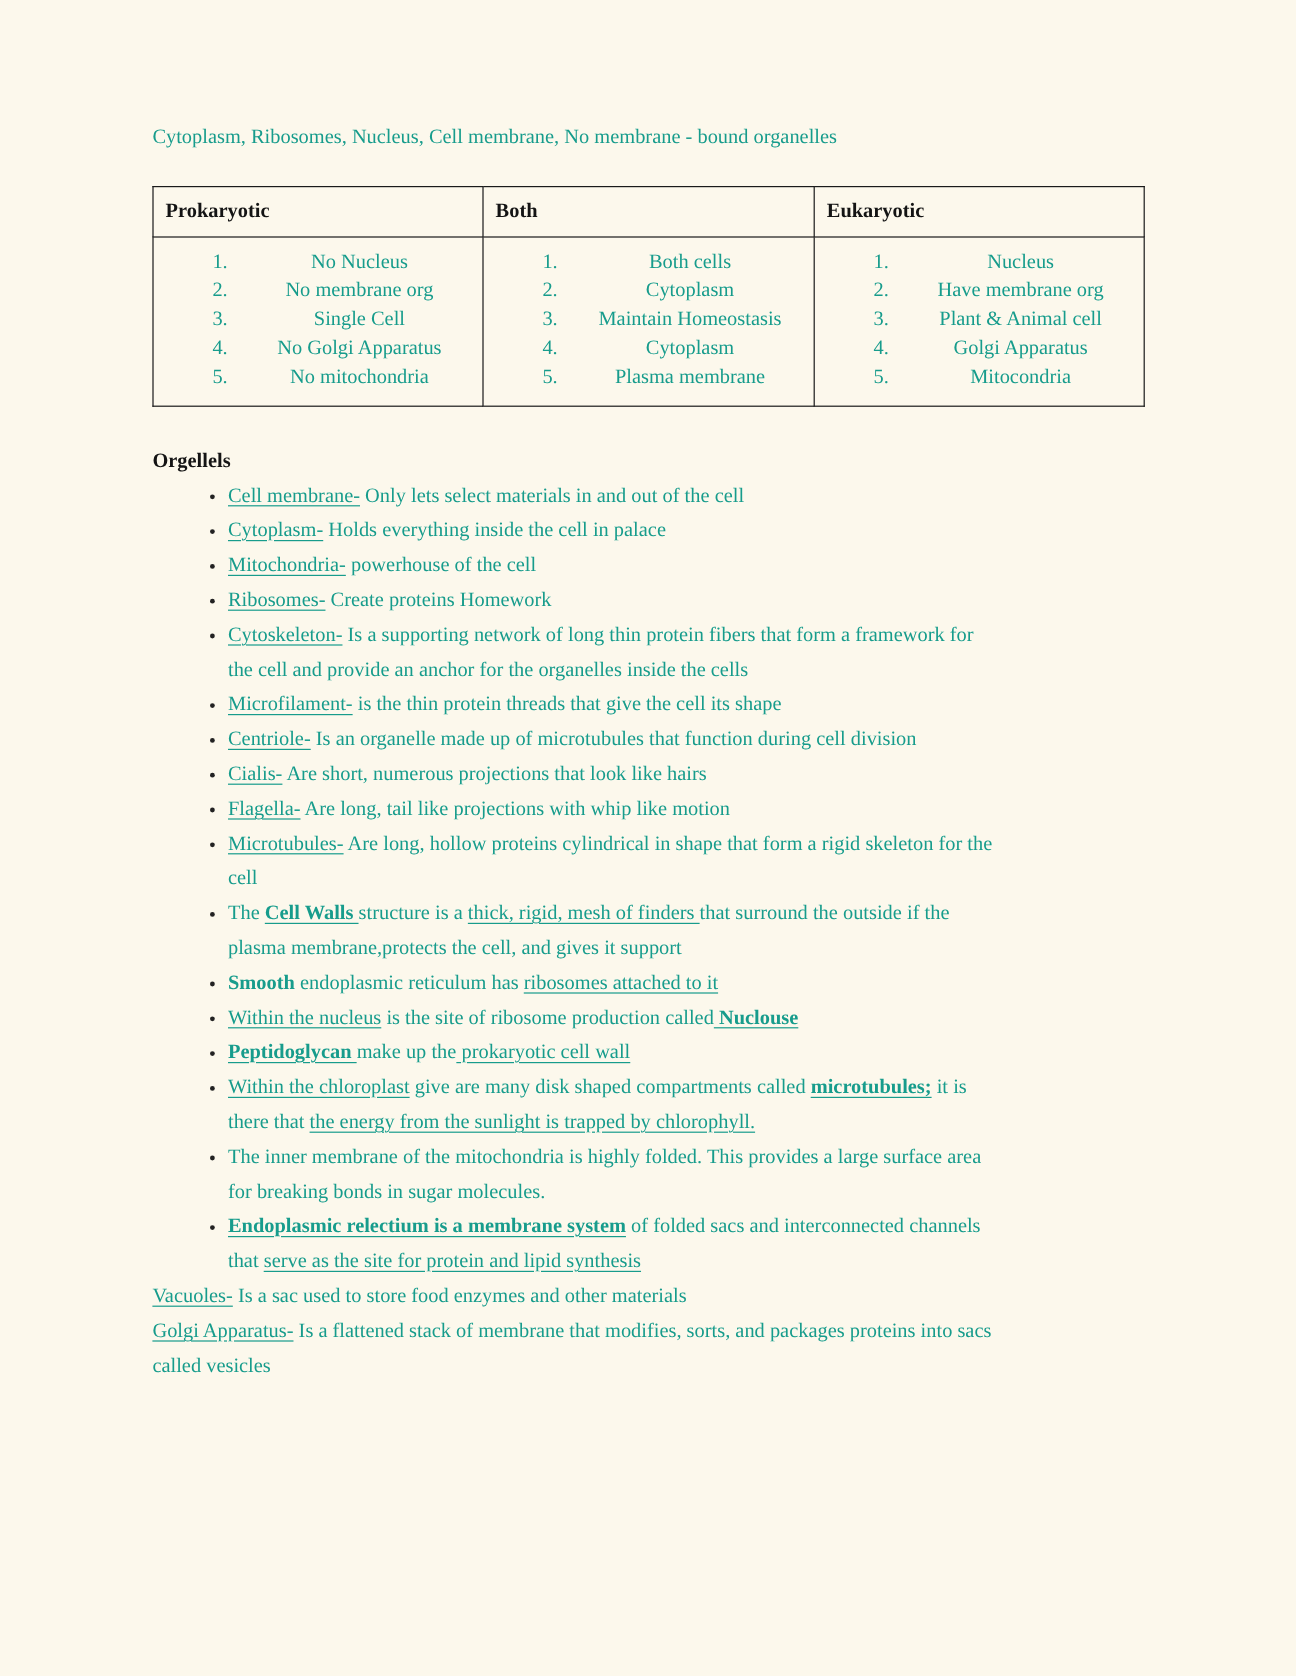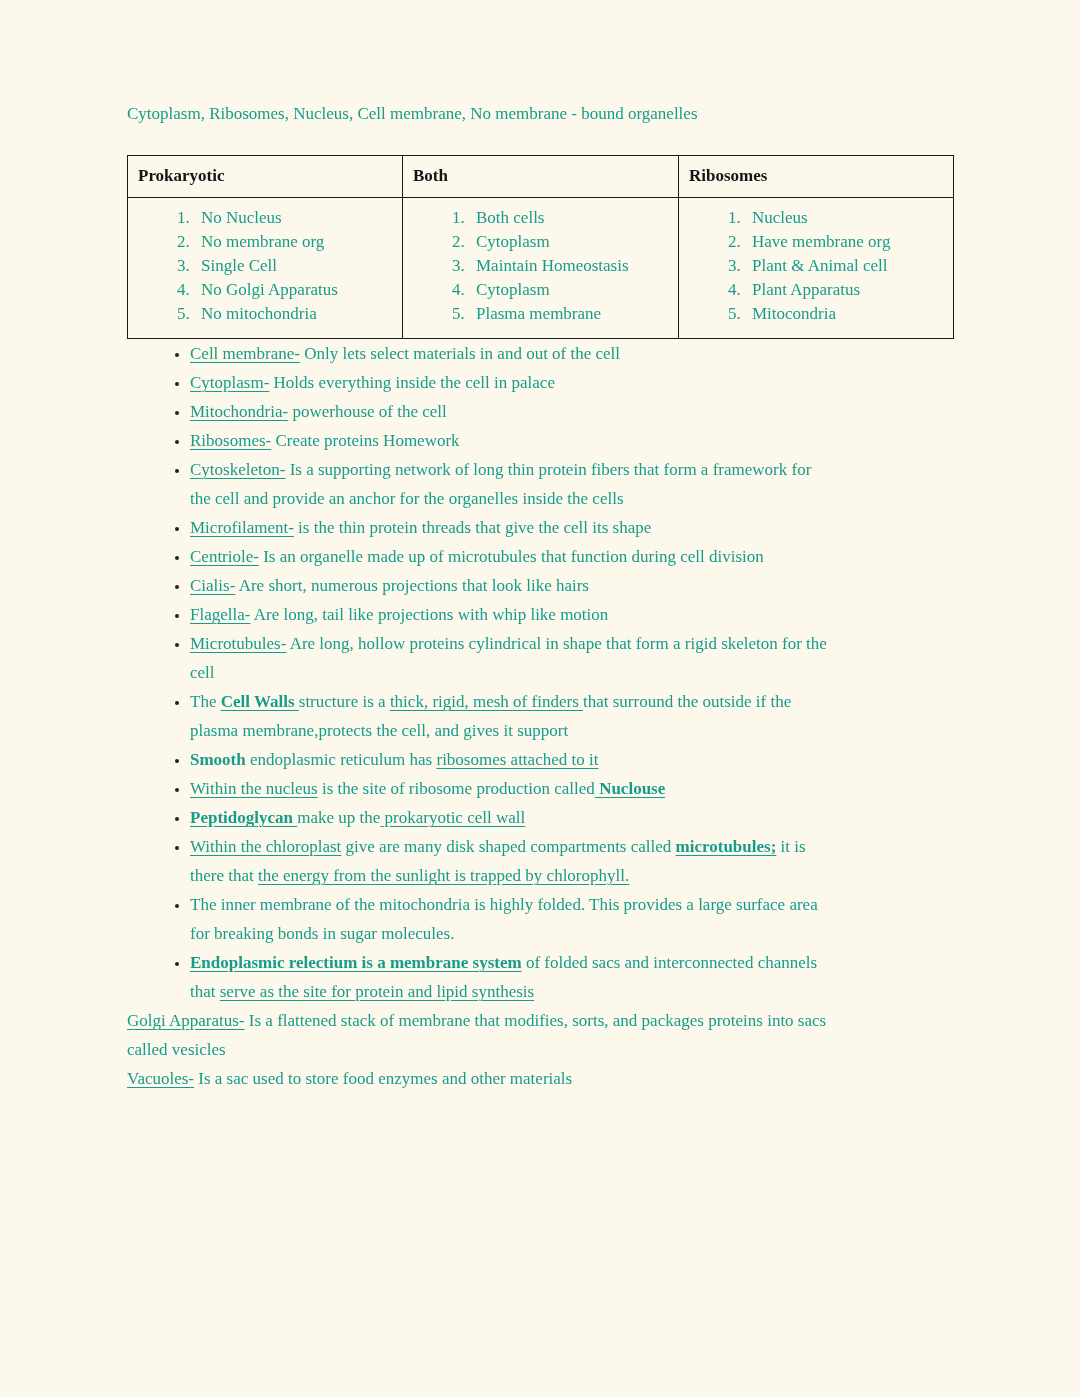--- a/index.html
+++ b/index.html
@@ -39,20 +39,21 @@
     line-height: 26px;
   }
   .cmp-table td {
     vertical-align: top;
     padding: 8px 4px 12px 0;
   }
   .cmp-table td ol {
     margin: 0;
     padding-left: 66px;
     line-height: 24px;
+    text-align: center;
   }
   .cmp-table td ol li { padding-left: 7px; }
 
   .heading {
     margin: 0;
     font-size: 17px;
     font-weight: bold;
     color: #141414;
     line-height: 29px;
   }
@@ -82,21 +83,21 @@
   <table class="cmp-table">
     <colgroup>
       <col style="width:275px">
       <col style="width:276px">
       <col style="width:275px">
     </colgroup>
     <thead>
       <tr>
         <th>Prokaryotic</th>
         <th>Both</th>
-        <th>Ribosomes</th>
+        <th>Eukaryotic</th>
       </tr>
     </thead>
     <tbody>
       <tr>
         <td>
           <ol>
               <li>No Nucleus</li>
               <li>No membrane org</li>
               <li>Single Cell</li>
               <li>No Golgi Apparatus</li>
@@ -110,28 +111,29 @@
               <li>Maintain Homeostasis</li>
               <li>Cytoplasm</li>
               <li>Plasma membrane</li>
             </ol>
         </td>
         <td>
           <ol>
               <li>Nucleus</li>
               <li>Have membrane org</li>
               <li>Plant &amp; Animal cell</li>
-              <li>Plant Apparatus</li>
+              <li>Golgi Apparatus</li>
               <li>Mitocondria</li>
             </ol>
         </td>
       </tr>
     </tbody>
   </table>
 
+  <h3 class="heading gap-top">Orgellels</h3>
   <ul class="bullets">
       <li><span class="u">Cell membrane-</span><span> Only lets select materials in and out of the cell</span></li>
       <li><span class="u">Cytoplasm-</span><span> Holds everything inside the cell in palace</span></li>
       <li><span class="u">Mitochondria-</span><span> powerhouse of the cell</span></li>
       <li><span class="u">Ribosomes-</span><span> Create proteins Homework</span></li>
       <li><span class="u">Cytoskeleton-</span><span> Is a supporting network of long thin protein fibers that form a framework for the cell and provide an anchor for the organelles inside the cells</span></li>
       <li><span class="u">Microfilament-</span><span> is the thin protein threads that give the cell its shape</span></li>
       <li><span class="u">Centriole-</span><span> Is an organelle made up of microtubules that function during cell division</span></li>
       <li><span class="u">Cialis-</span><span> Are short, numerous projections that look like hairs</span></li>
       <li><span class="u">Flagella-</span><span> Are long, tail like projections with whip like motion</span></li>
@@ -142,17 +144,17 @@
       <li><span>The </span><span class="b u">Cell Walls </span><span>structure is a </span><span class="u">thick, rigid, mesh of finders </span><span>that surround the outside if the plasma membrane,protects the cell, and gives it support</span></li>
       <li><span class="b">Smooth</span><span> endoplasmic reticulum has </span><span class="u">ribosomes attached to it</span></li>
       <li><span class="u">Within the nucleus</span><span> is the site of ribosome production called</span><span class="b u"> Nuclouse</span></li>
       <li><span class="b u">Peptidoglycan </span><span>make up the</span><span class="u"> prokaryotic cell wall</span></li>
       <li><span class="u">Within the chloroplast</span><span> give are many disk shaped compartments called </span><span class="b u">microtubules;</span><span> it is there that </span><span class="u">the energy from the sunlight is trapped by chlorophyll.</span></li>
       <li><span>The inner membrane of the mitochondria is highly folded. This provides a large surface area for breaking bonds in sugar molecules.</span></li>
       <li><span class="b u">Endoplasmic relectium is a membrane system</span><span> of folded sacs and interconnected channels that </span><span class="u">serve as the site for protein and lipid synthesis</span></li>
     </ul>
 
   <div class="closing">
+    <p><span class="u">Vacuoles-</span><span> Is a sac used to store food enzymes and other materials</span></p>
     <p><span class="u">Golgi Apparatus-</span><span> Is a flattened stack of membrane that modifies, sorts, and packages proteins into sacs called vesicles</span></p>
-    <p><span class="u">Vacuoles-</span><span> Is a sac used to store food enzymes and other materials</span></p>
   </div>
 
 </div>
 
 </body></html>

